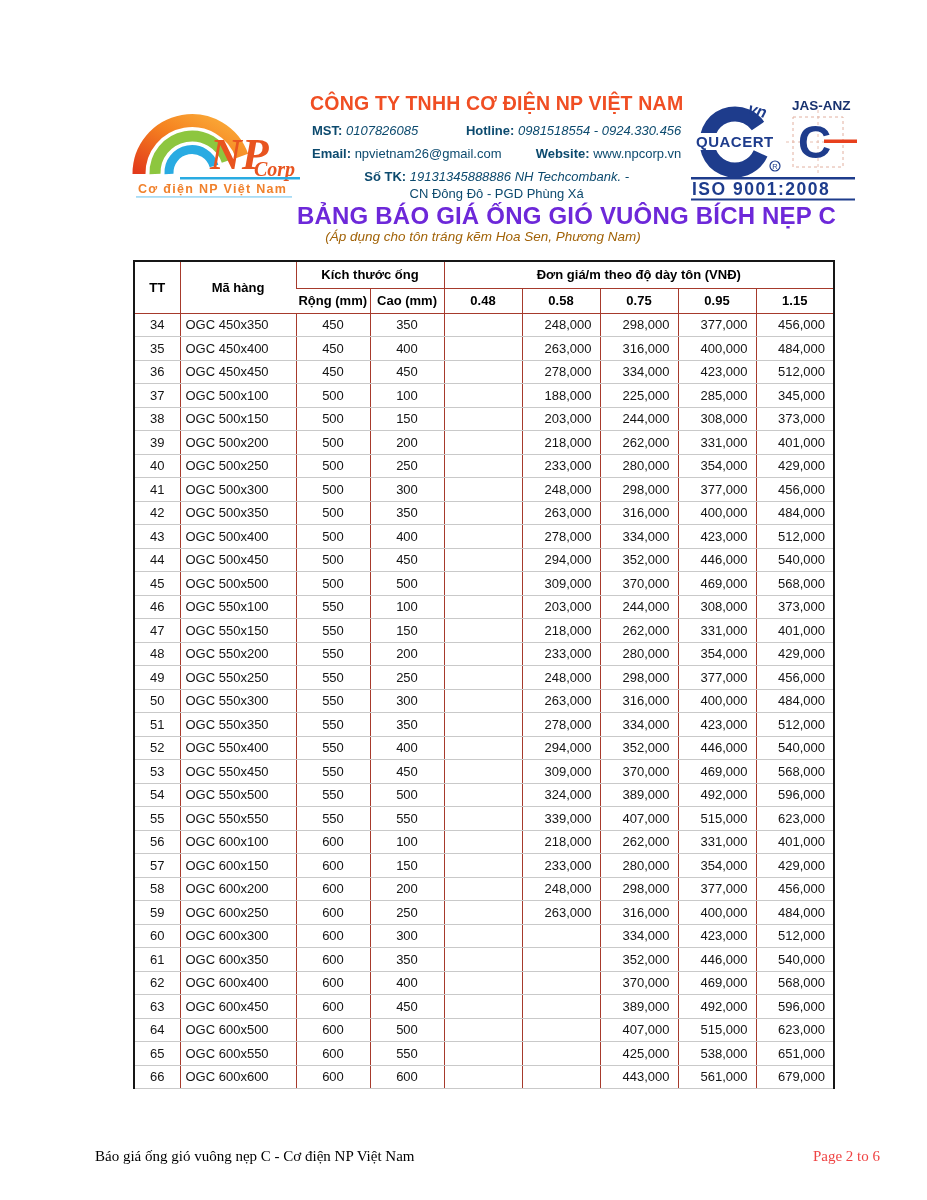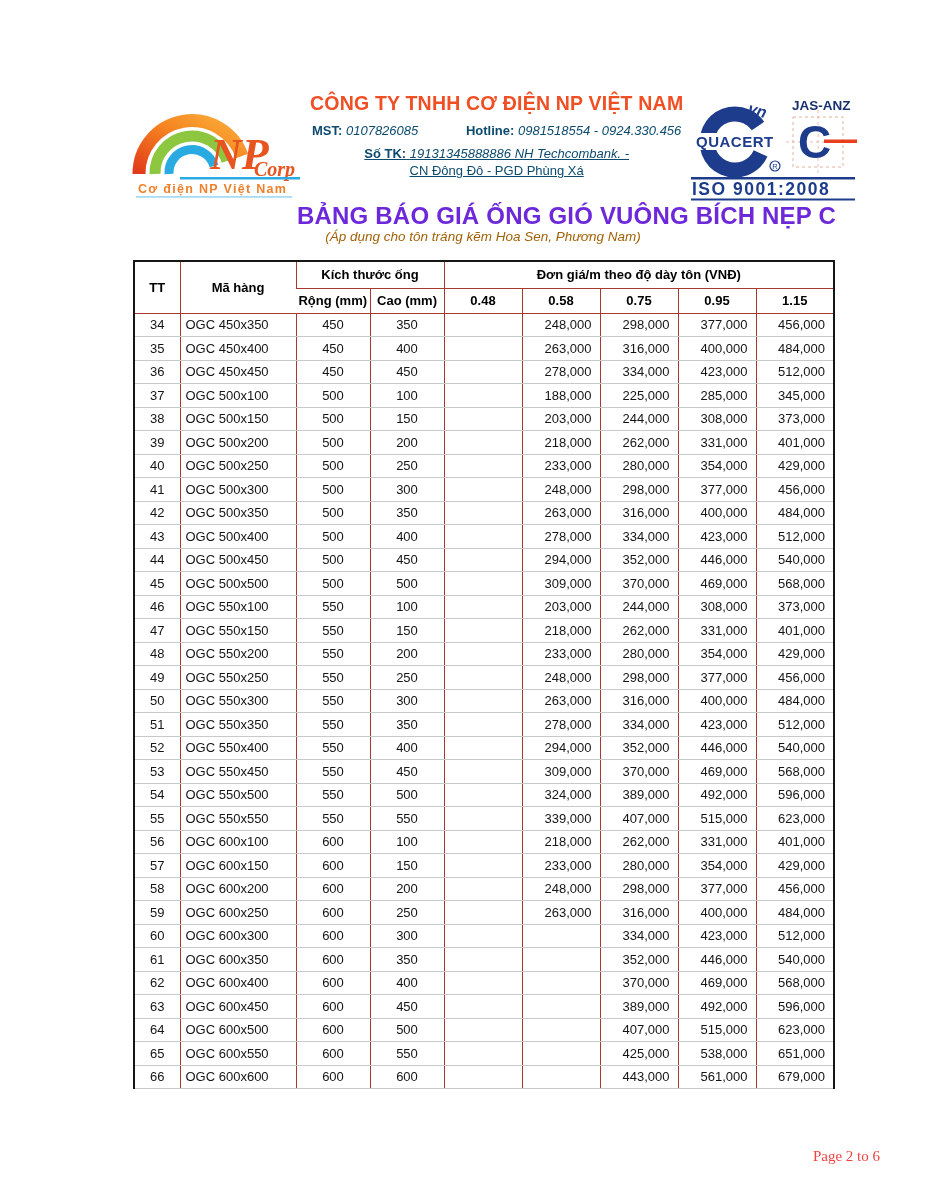--- a/index.html
+++ b/index.html
@@ -17,21 +17,21 @@
   .cert-svg { width:168px; height:110px; flex:none; margin-top:6px; }
   .info { flex:1; padding:0 6px; margin-top:6px; }
   .company-name {
     font-size:19.5px; font-weight:bold; color:#f04e23; text-align:center;
     white-space:nowrap; letter-spacing:0.2px; margin-bottom:8px;
   }
   .contact-line {
     display:flex; justify-content:space-between; padding:0 2px;
     font-size:13px; color:#0c4a6e; margin-top:8px; white-space:nowrap;
   }
-  .contact-center { justify-content:center; text-align:center; display:block;text-decoration:underline; }
+  .contact-center { justify-content:center; text-align:center; display:block; }
   .lbl { font-weight:bold; }
   .ital { font-style:italic; }
   
   .doc-title {
     position:absolute; left:130px; top:202px; width:706px; text-align:right;
     font-size:24px; font-weight:bold; color:#6d28d9; letter-spacing:0.2px;
   }
   .doc-subtitle {
     position:absolute; left:130px; top:229px; width:706px; text-align:center;
     font-size:13.5px; font-style:italic; color:#a16207;
@@ -92,20 +92,24 @@
       <rect x="50" y="85" width="120" height="2.5" fill="#29abe2"></rect>
       <text x="8" y="101" font-size="12.5" font-weight="bold" fill="#f0812c" letter-spacing="1.3">Cơ điện NP Việt Nam</text>
       <rect x="6" y="104" width="156" height="1.8" fill="#a8dcf5"></rect>
     </svg>
 
     <div class="info">
       <div class="company-name">CÔNG TY TNHH CƠ ĐIỆN NP VIỆT NAM</div>
       <div class="contact-line">
         <span><span class="lbl">MST:</span> <span class="ital">0107826085</span></span>
         <span><span class="lbl">Hotline:</span> <span class="ital">0981518554 - 0924.330.456</span></span>
+      </div>
+      <div class="contact-line">
+        <span><span class="lbl">Email:</span> <span>npvietnam26@gmail.com</span></span>
+        <span><span class="lbl">Website:</span> <span>www.npcorp.vn</span></span>
       </div>
       <div class="contact-line contact-center">
         <span class="lbl">Số TK:</span> <span class="ital">19131345888886 NH Techcombank. -</span>
       </div>
       <div class="contact-line contact-center" style="margin-top:2px;">
         <span>CN Đông Đô - PGD Phùng Xá</span>
       </div>
     </div>
 
     <svg class="cert-svg" viewBox="0 0 168 110">
@@ -526,14 +530,15 @@
       <td class="c-dim">600</td>
       <td class="c-price"></td>
       <td class="c-price"></td>
       <td class="c-price">443,000</td>
       <td class="c-price">561,000</td>
       <td class="c-price">679,000</td>
     </tr>
       </tbody>
   </table>
 
+  <div class="footer-left">Báo giá ống gió vuông nẹp C - Cơ điện NP Việt Nam</div>
   <div class="footer-right">Page 2 to 6</div>
 </div>
 
 </body></html>

